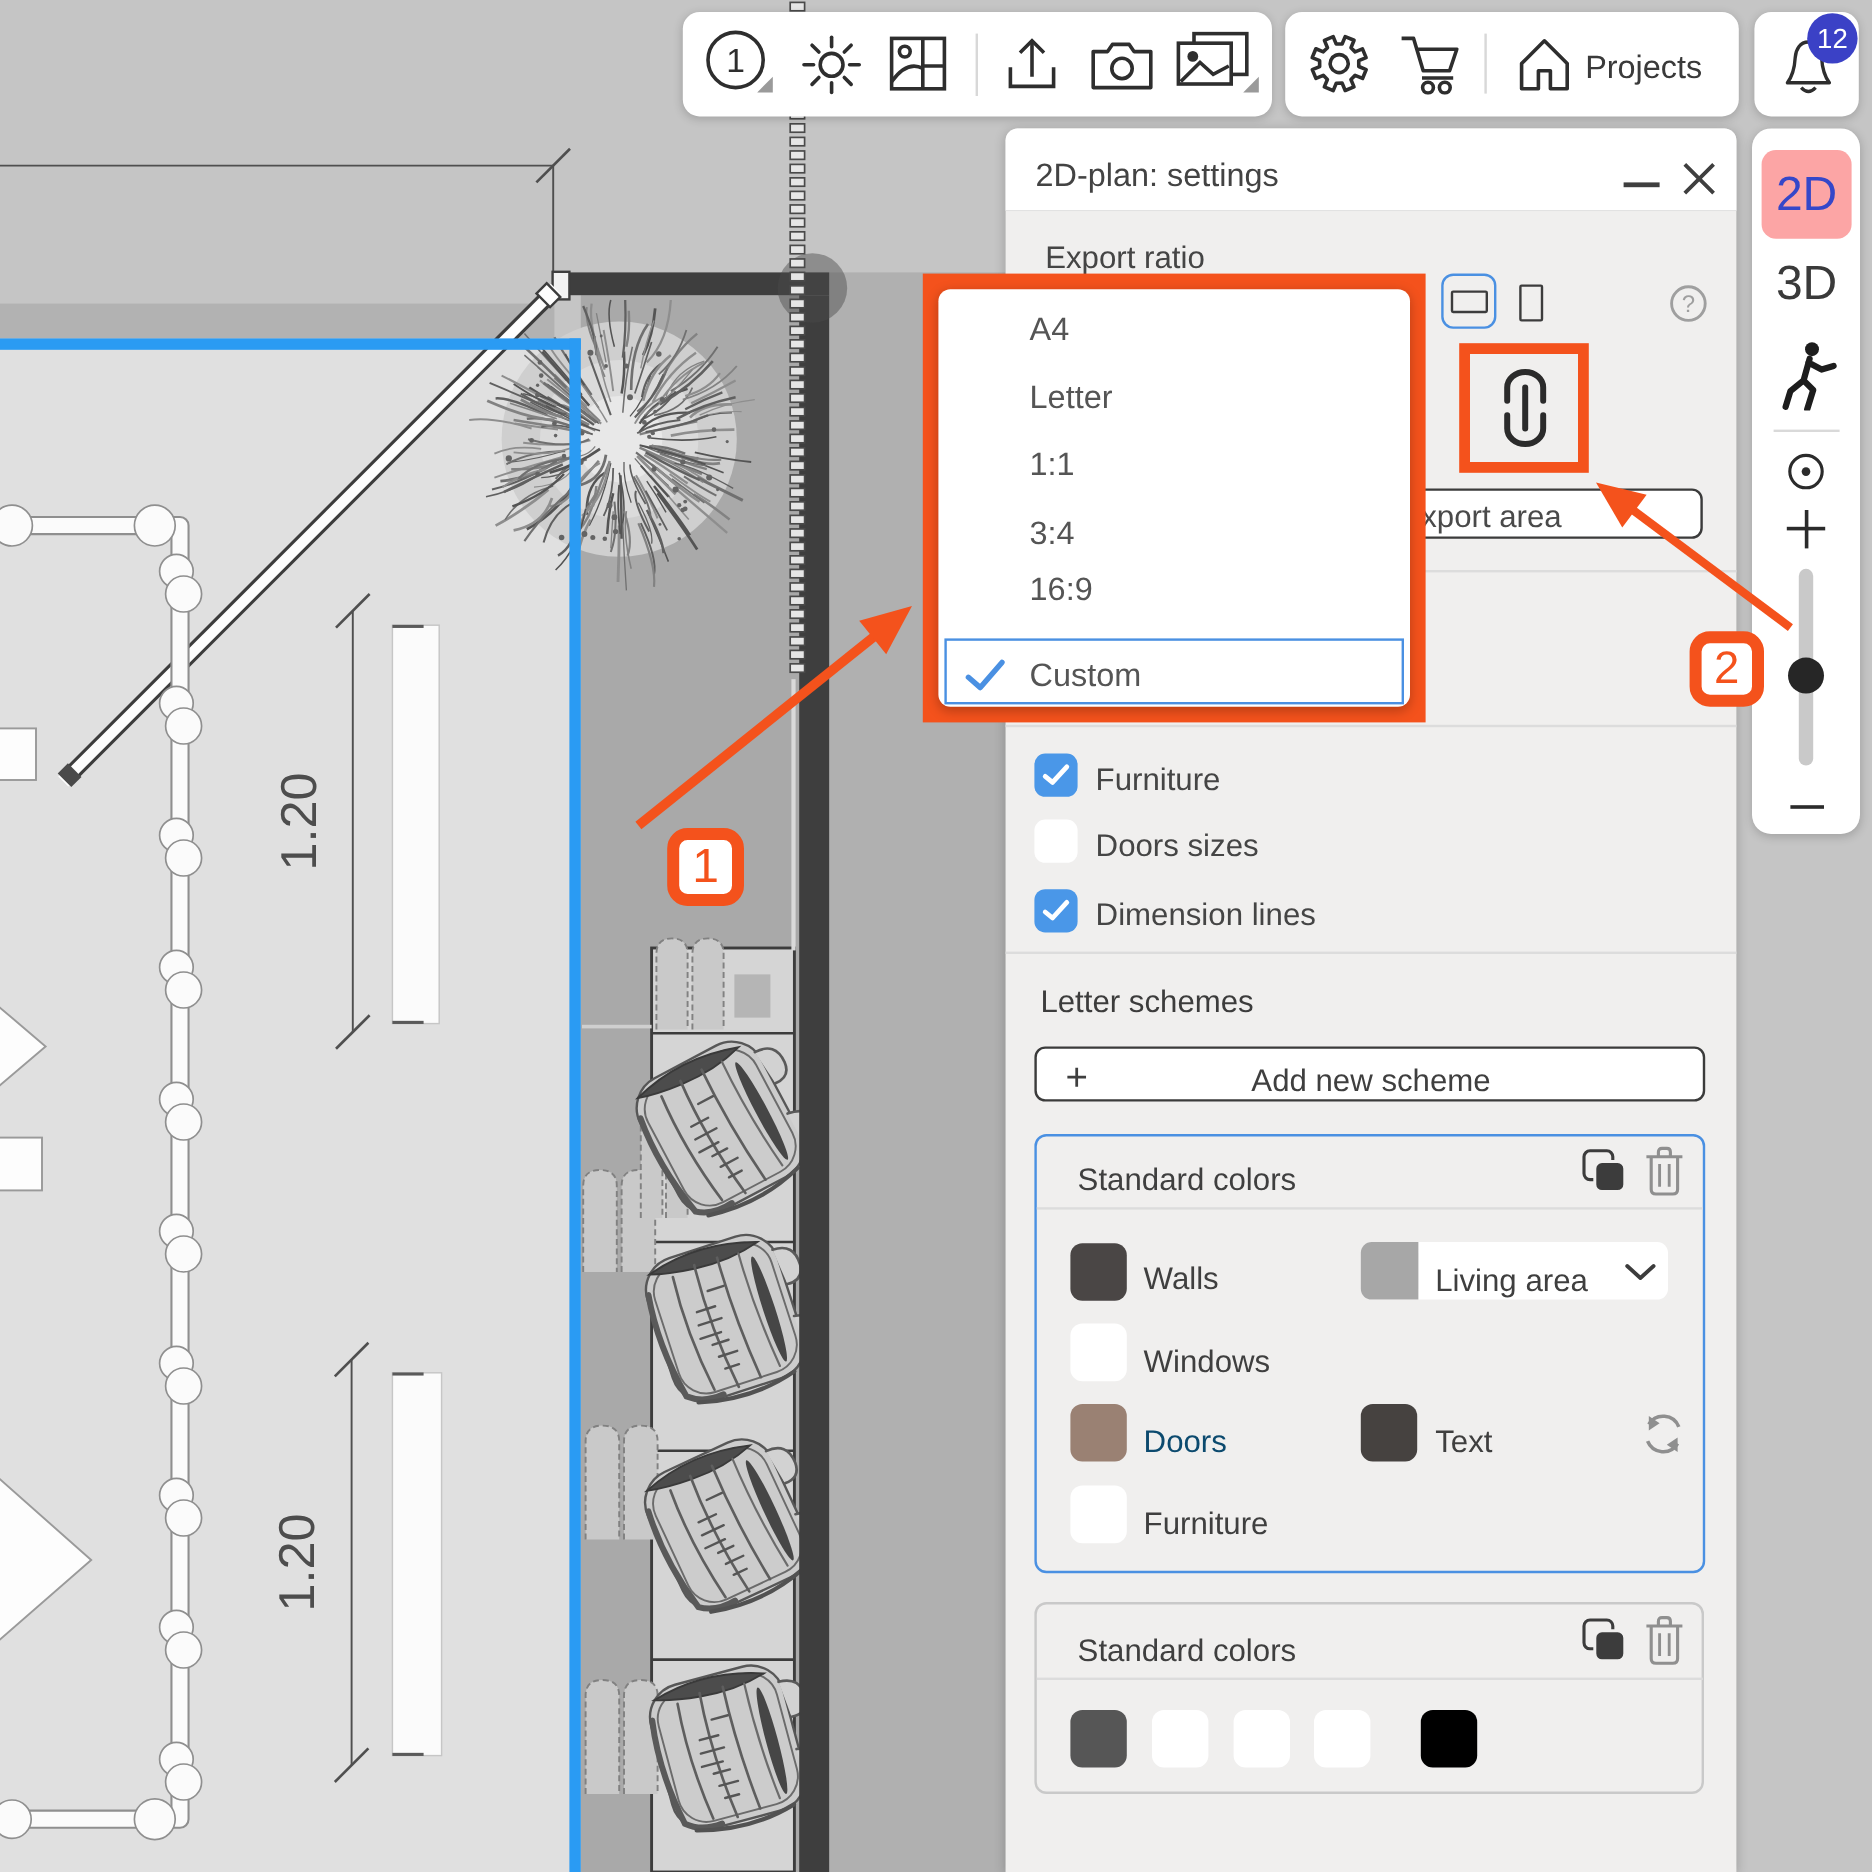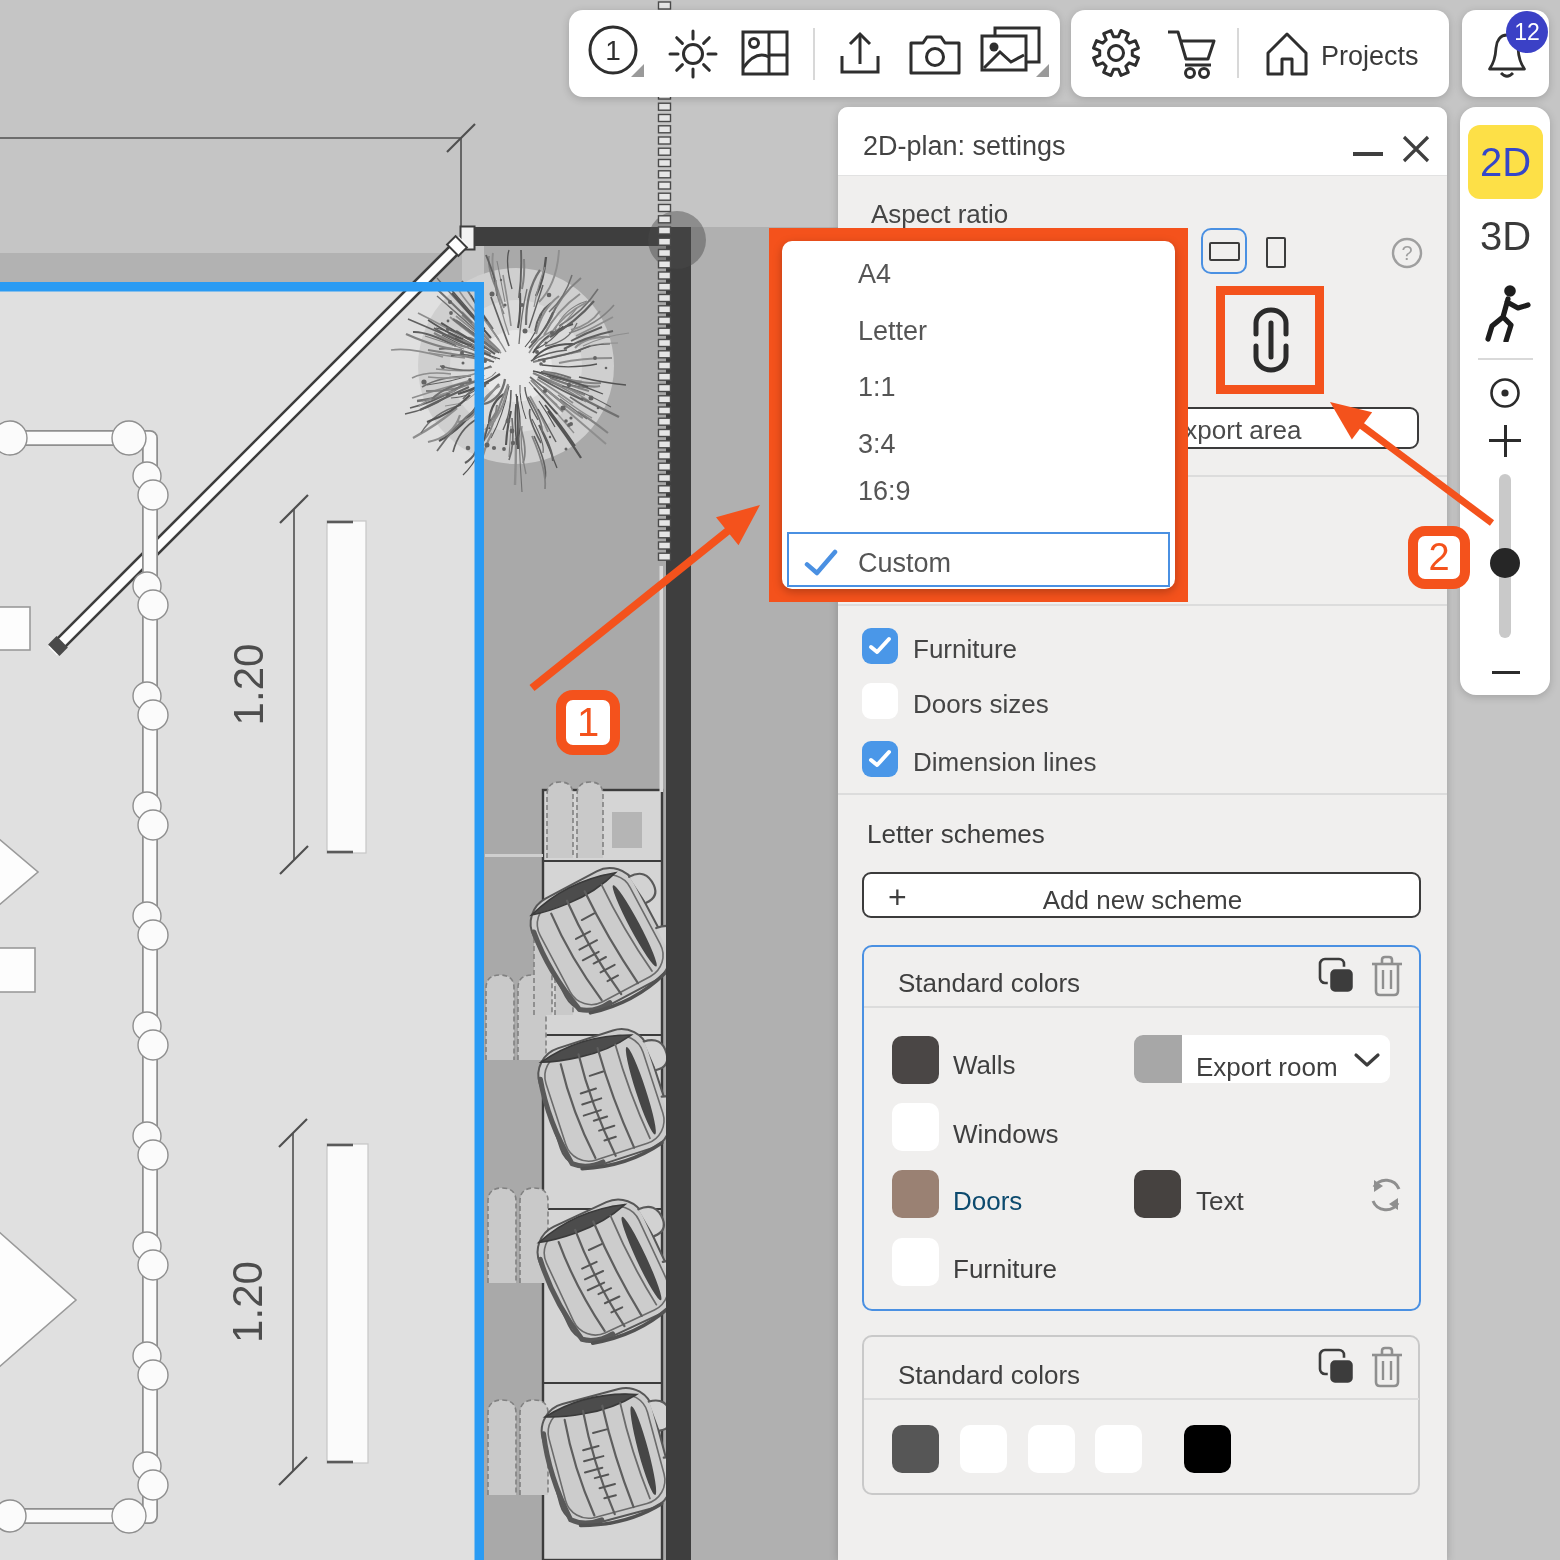--- a/index.html
+++ b/index.html
@@ -525,21 +525,21 @@
     </svg></div>
 <div class="ic" style="left:1506px;top:11px;width:42px;height:42px;border-radius:50%;background:#3b41c6;color:#fff;display:flex;align-items:center;justify-content:center;font-size:23px">12</div>
 
 <div class="panel">
   <div class="phead"></div>
   <div class="ptitle">2D-plan: settings</div>
   <div class="ic" style="left:515px;top:45px;width:30px;height:4px;background:#3f3f3f"></div>
   <div class="ic" style="left:562px;top:26px"><svg class="" width="32" height="32" viewBox="0 0 32 32">
         <path d="M4,4 L28,28 M28,4 L4,28" stroke="#3f3f3f" stroke-width="3.2" fill="none"></path>
       </svg></div>
-  <div class="label" style="left:33px;top:92px">Aspect ratio</div>
+  <div class="label" style="left:33px;top:92px">Export ratio</div>
   <div class="ic" style="left:363px;top:121px;width:46px;height:46px;border:2.5px solid #4a90e2;border-radius:10px"></div>
   <div class="ic" style="left:371px;top:135px;width:31px;height:19px;border:2.5px solid #3c3c3c;border-radius:2px"></div>
   <div class="ic" style="left:428px;top:130px;width:20px;height:31px;border:2.5px solid #3c3c3c;border-radius:2px"></div>
   <div class="ic" style="left:552px;top:129px"><svg class="" width="34" height="34" viewBox="0 0 34 34">
         <circle cx="17" cy="17" r="14" fill="none" stroke="#9f9f9f" stroke-width="2.4"></circle>
         <text x="17" y="24" text-anchor="middle" font-size="20" fill="#9f9f9f" font-family="Liberation Sans, sans-serif">?</text>
       </svg></div>
   <div class="ic" style="left:378px;top:179px;width:108px;height:108px;border:9px solid #f4521c"></div>
   <div class="ic" style="left:415px;top:200px"><svg class="" width="36" height="66" viewBox="0 0 36 66">
         <path d="M3,27 V16 A15,13 0 0 1 33,16 V27" fill="none" stroke="#2b2b2b" stroke-width="5" stroke-linecap="round"></path>
@@ -581,21 +581,21 @@
         <line x1="1" y1="9" x2="31" y2="9" stroke="#8f8f8f" stroke-width="2.6"></line>
         <path d="M11,9 V5 Q11,2 14,2 H18 Q21,2 21,5 V9" fill="none" stroke="#8f8f8f" stroke-width="2.6"></path>
         <line x1="12" y1="15" x2="12" y2="34" stroke="#8f8f8f" stroke-width="2.4"></line>
         <line x1="20" y1="15" x2="20" y2="34" stroke="#8f8f8f" stroke-width="2.4"></line>
       </svg></div>
   <div class="hdiv" style="left:26px;top:899px;width:555px"></div>
   <div class="swatch" style="left:54px;top:929px;background:#4a4645"></div>
   <div class="label" style="left:115px;top:943px;color:#3f3f3f">Walls</div>
   <div class="ic" style="left:296px;top:928px;width:256px;height:48px;background:#fff;border-radius:9px"></div>
   <div class="ic" style="left:296px;top:928px;width:48px;height:48px;background:#a7a7a7;border-radius:9px 0 0 9px"></div>
-  <div class="label" style="left:358px;top:945px;color:#3f3f3f">Export room</div>
+  <div class="label" style="left:358px;top:945px;color:#3f3f3f">Living area</div>
   <div class="ic" style="left:514px;top:944px"><svg class="" width="30" height="18" viewBox="0 0 30 18">
         <path d="M4,4 L15,14 L26,4" fill="none" stroke="#3c3c3c" stroke-width="3.2" stroke-linecap="round" stroke-linejoin="round"></path>
       </svg></div>
   <div class="swatch" style="left:54px;top:996px;background:#fff"></div>
   <div class="label" style="left:115px;top:1012px;color:#3f3f3f">Windows</div>
   <div class="swatch" style="left:54px;top:1063px;background:#9a8173"></div>
   <div class="label" style="left:115px;top:1079px;color:#0c4a6e">Doors</div>
   <div class="swatch" style="left:296px;top:1063px;background:#464240"></div>
   <div class="label" style="left:358px;top:1079px;color:#3f3f3f">Text</div>
   <div class="ic" style="left:528px;top:1068px"><svg class="" width="40" height="40" viewBox="0 0 40 40">
@@ -636,21 +636,21 @@
       <div class="dditem" style="top:235px">16:9</div>
     <div class="ic" style="left:5px;top:291px;width:383px;height:55px;border:2.5px solid #4a90e2"></div>
     <div class="ic" style="left:22px;top:308px"><svg class="" width="34" height="28" viewBox="0 0 34 28">
           <path d="M3,15.400000000000002 L12.92,24 L31,3" fill="none" stroke="#4a90e2" stroke-width="4.5" stroke-linecap="round" stroke-linejoin="round"></path>
         </svg></div>
     <div class="dditem" style="top:307px">Custom</div>
   </div>
 </div>
 
 <div class="sidebar"></div>
-<div class="ic" style="left:1468px;top:125px;width:75px;height:74px;background:#fde047;border-radius:12px;display:flex;align-items:center;justify-content:center;font-size:40px;color:#3547c9">2D</div>
+<div class="ic" style="left:1468px;top:125px;width:75px;height:74px;background:#fca5a5;border-radius:12px;display:flex;align-items:center;justify-content:center;font-size:40px;color:#3547c9">2D</div>
 <div class="ic" style="left:1468px;top:206px;width:75px;height:60px;display:flex;align-items:center;justify-content:center;font-size:40px;color:#3a3a3a">3D</div>
 <div class="ic" style="left:1483px;top:284px"><svg class="" width="48" height="58" viewBox="0 0 48 58">
       <circle cx="27" cy="7" r="5.8" fill="#1d1d1d"></circle>
       <path d="M25,15 L20,33 M24,18 L35,24 L45,21 M20,33 L28,41 L23,57 M20,33 L9,42 L5,55" fill="none" stroke="#1d1d1d" stroke-width="5.2" stroke-linecap="round" stroke-linejoin="round"></path>
     </svg></div>
 <div class="ic" style="left:1478px;top:358px;width:55px;height:2px;background:#d9d9d9"></div>
 <div class="ic" style="left:1488px;top:376px"><svg class="" width="34" height="34" viewBox="0 0 34 34">
       <circle cx="17" cy="17" r="13.5" fill="none" stroke="#2b2b2b" stroke-width="2.6"></circle>
       <circle cx="17" cy="17" r="3.6" fill="#2b2b2b"></circle>
     </svg></div>

